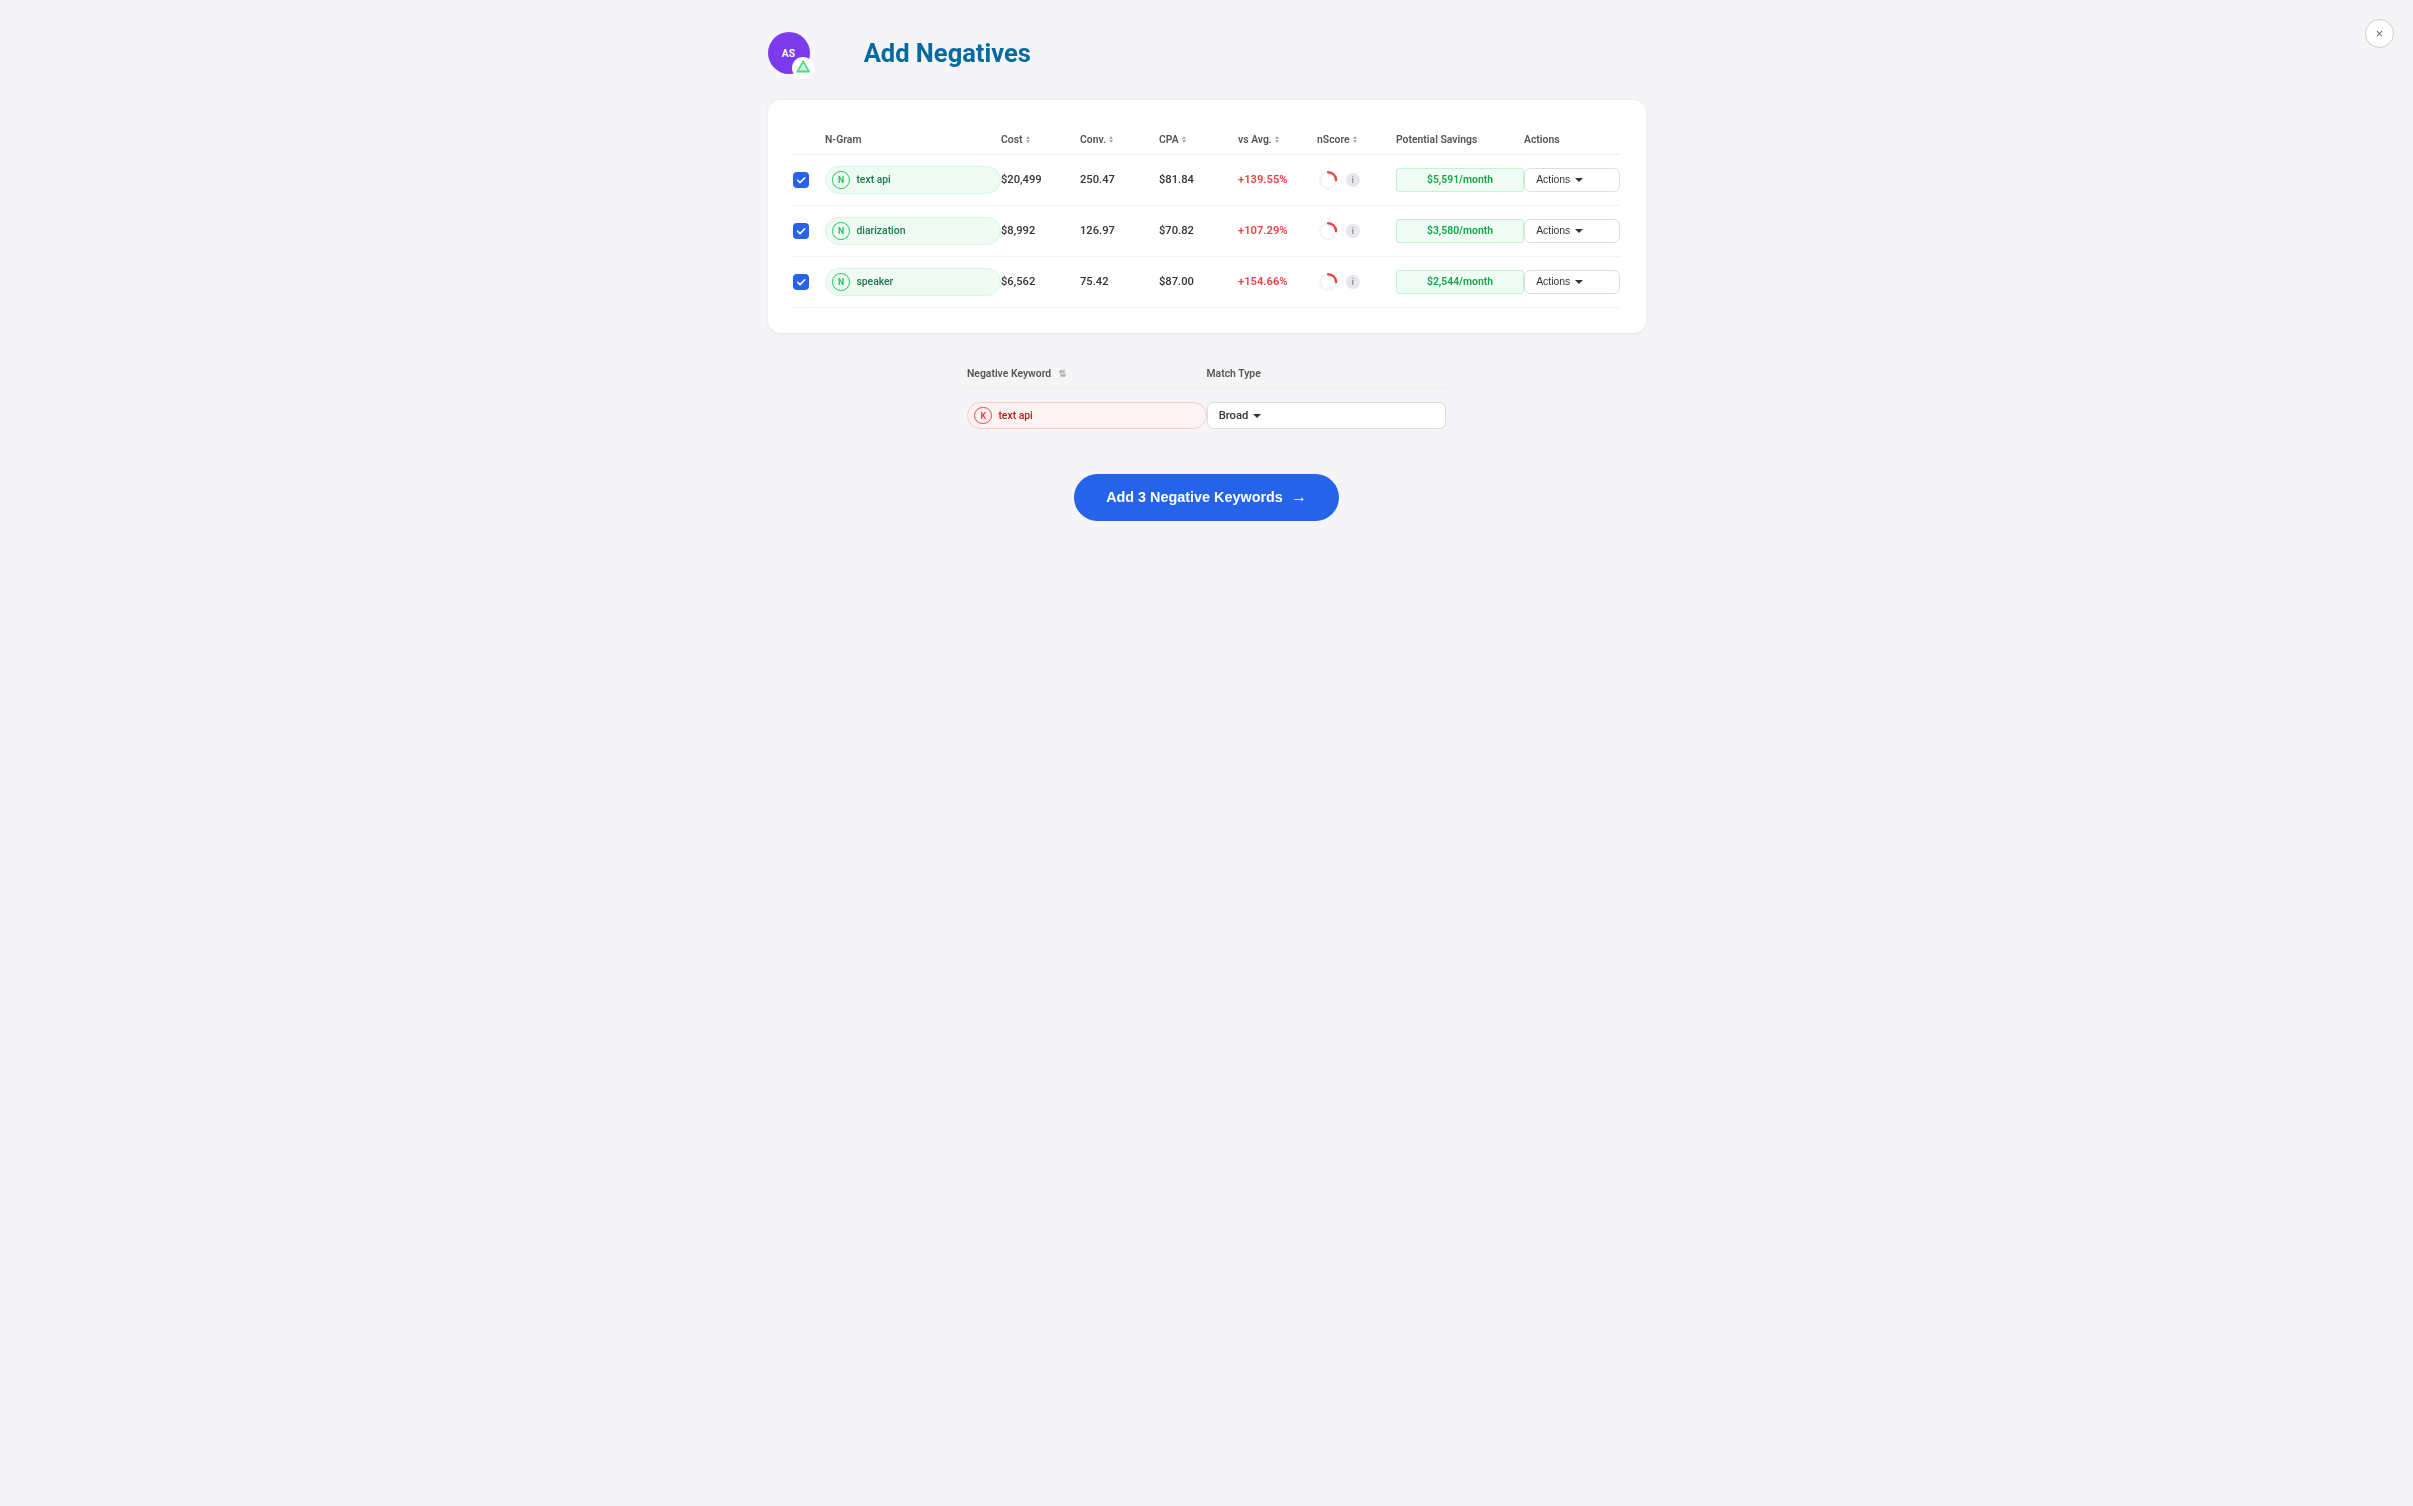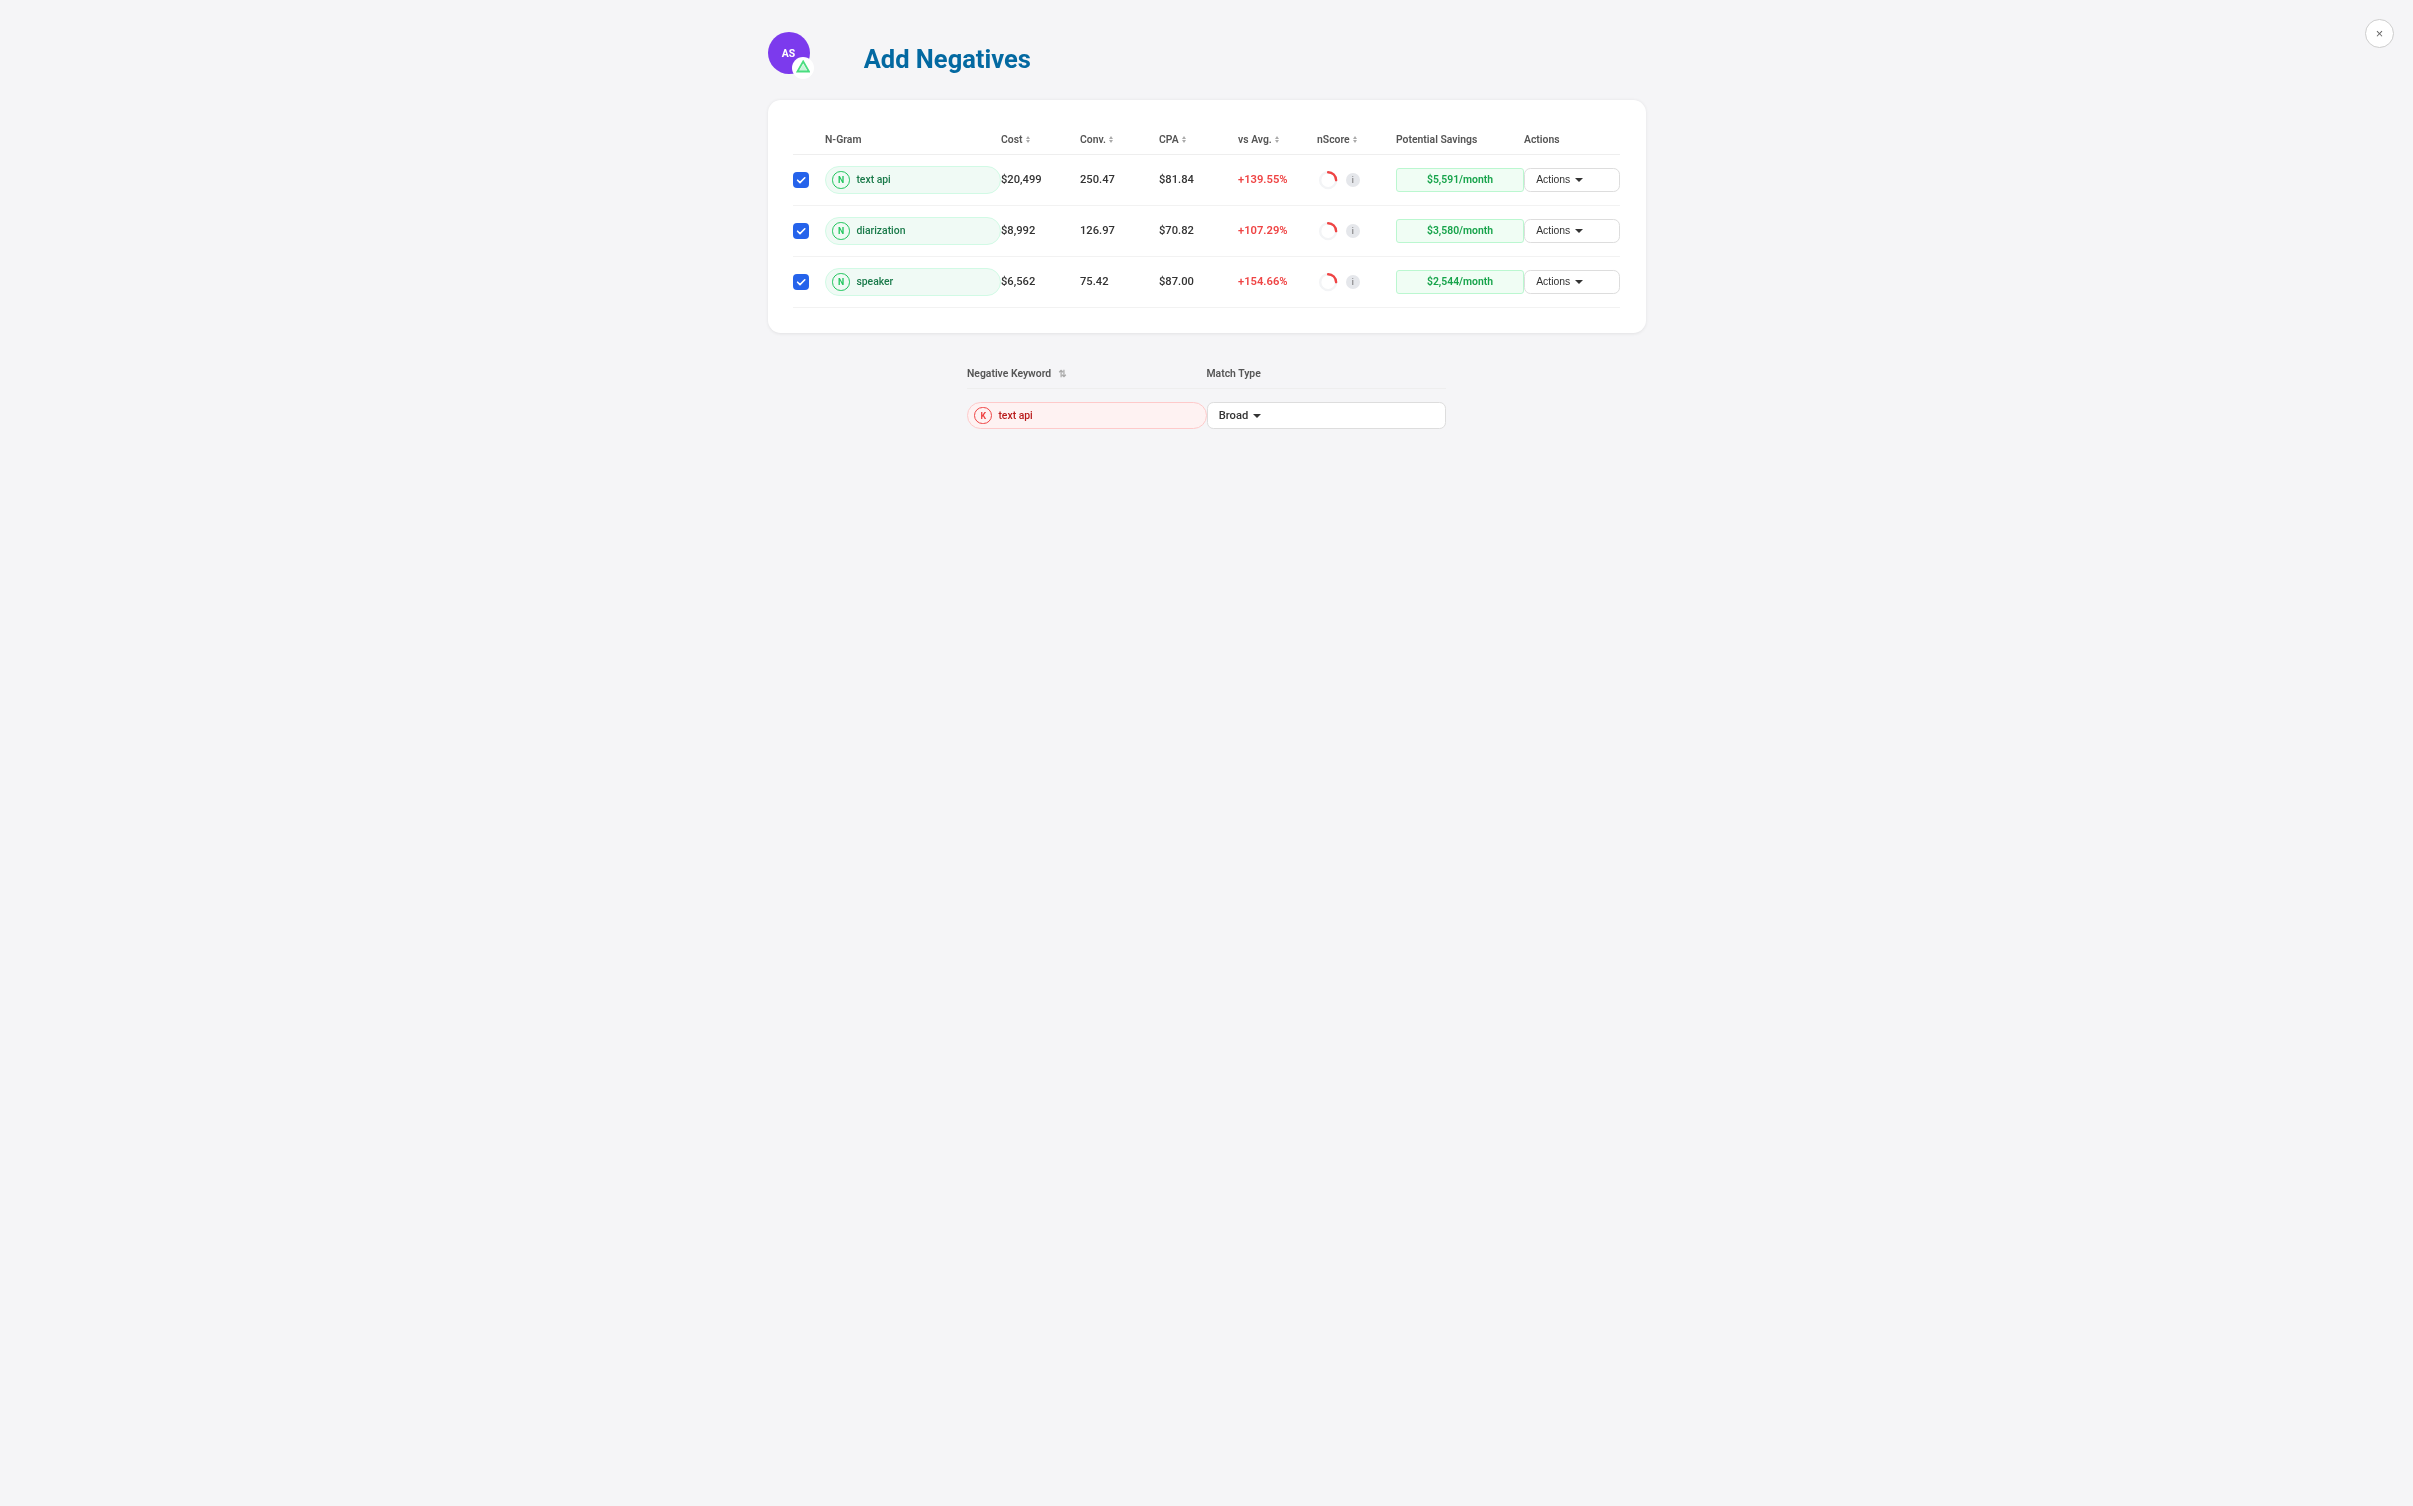--- a/index.html
+++ b/index.html
@@ -27,21 +27,21 @@
       background: white;
       cursor: pointer;
       display: flex;
       align-items: center;
       justify-content: center;
       font-size: 12.8px;
       color: #666;
     }
     .header {
       display: flex;
-      align-items: flex-end;
+      align-items: center;
       gap: 11.2px;
       margin-bottom: 25.5px;
     }
     .logo-badge {
       width: 42px;
       height: 42px;
       border-radius: 50%;
       background: #7c3aed;
       display: flex;
       align-items: center;
@@ -502,15 +502,21 @@
           <div class="k-circle">K</div>
           <span>text api</span>
         </div>
         <div class="match-type-select">
           <span>Broad</span>
           <span class="chevron-down"></span>
         </div>
       </div>
     </div>
 
+    <div style="display:flex; justify-content:center;">
+      <button class="add-btn">
+        <span>Add 3 Negative Keywords</span>
+        <span class="arrow-right">→</span>
+      </button>
+    </div>
   </div>
 </div>
 
 
 </body></html>

